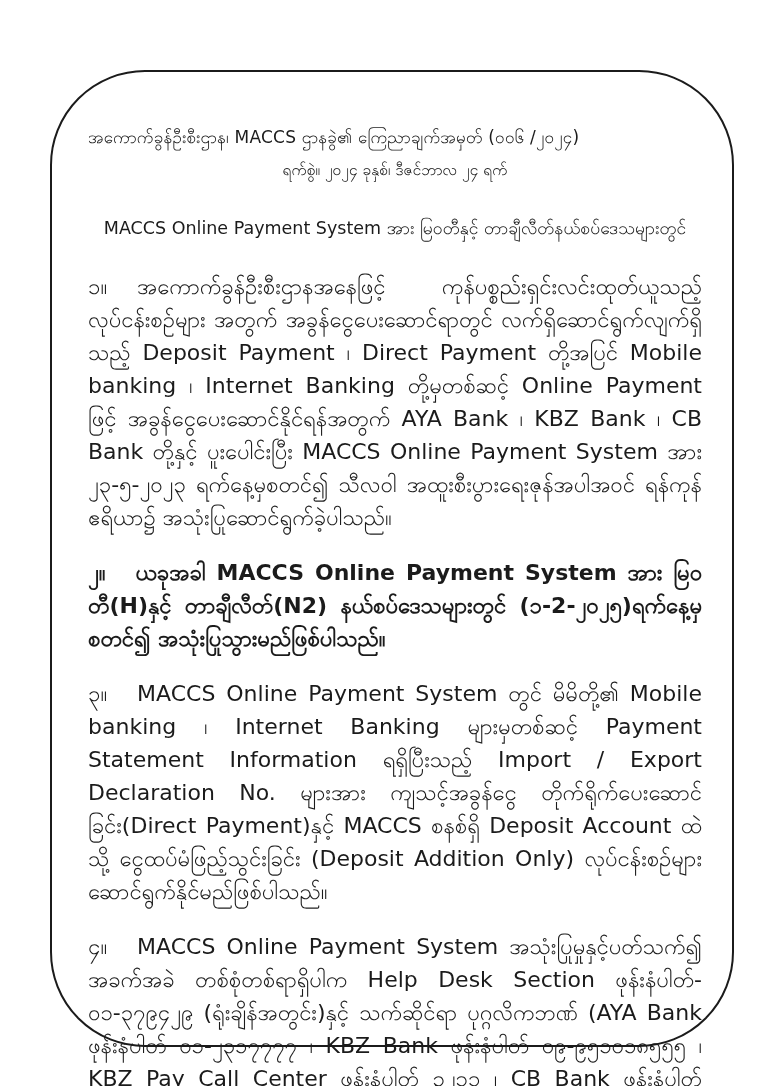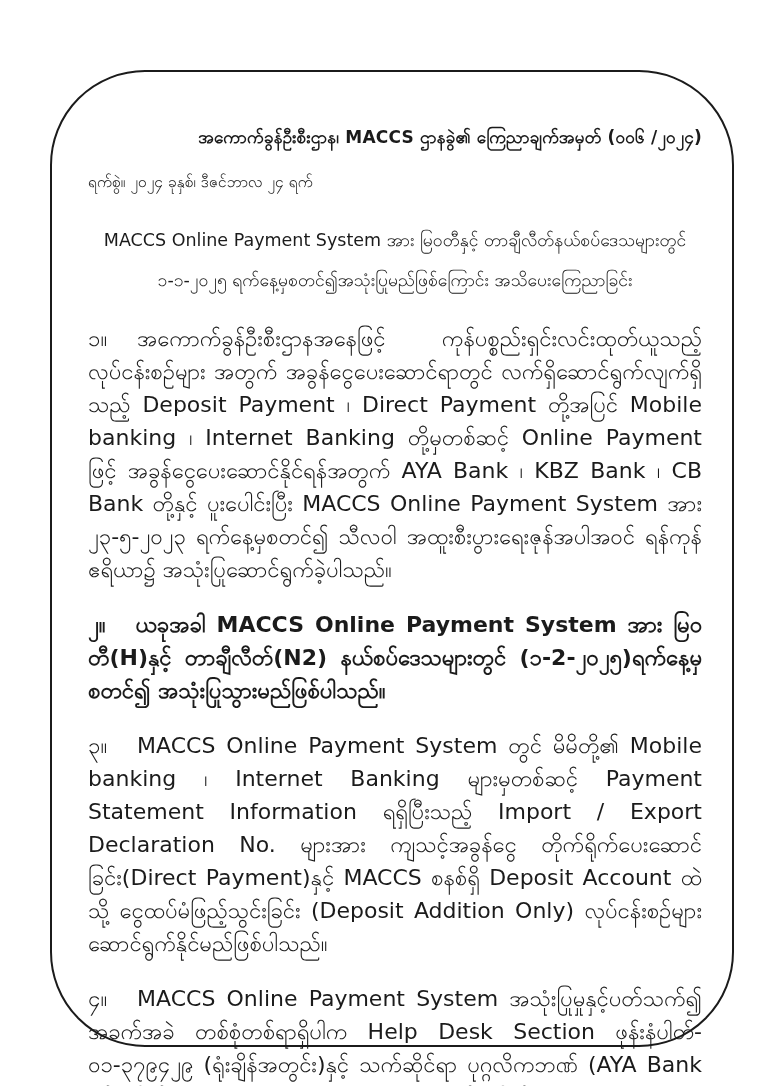--- a/index.html
+++ b/index.html
@@ -22,30 +22,30 @@
     width: 684px;
     height: 977px;
     border: 2px solid #1b1b1b;
     border-radius: 95px;
     box-sizing: border-box;
     background: #ffffff;
     padding: 50px 30px 0 36px;
     color: #1b1b1b;
   }
   .doc-title {
-    text-align: right;
-    font-weight: bold;
+    text-align: left;
+    font-weight: normal;
     font-size: 17px;
     line-height: 30px;
     letter-spacing: 0.2px;
   }
   .doc-date {
-    text-align: left;
+    text-align: center;
     font-size: 15.5px;
-    margin-top: 16px;
+    margin-top: 4px;
     line-height: 28px;
   }
   .doc-subject {
     text-align: center;
     font-weight: normal;
     font-size: 17.5px;
     line-height: 40px;
     margin-top: 24px;
   }
   .para {
@@ -70,21 +70,20 @@
 
 <div class="canvas">
   <div class="page">
 
     <div class="doc-title">အကောက်ခွန်ဦးစီးဌာန၊ MACCS ဌာနခွဲ၏ ကြေညာချက်အမှတ် (၀၀၆ /၂၀၂၄)</div>
 
     <div class="doc-date">ရက်စွဲ။ ၂၀၂၄ ခုနှစ်၊ ဒီဇင်ဘာလ ၂၄ ရက်</div>
 
     <div class="doc-subject">
       <span>MACCS Online Payment System အား မြဝတီနှင့် တာချီလီတ်နယ်စပ်ဒေသများတွင်</span><br>
-      <span>၁-၁-၂၀၂၅ ရက်နေ့မှစတင်၍အသုံးပြုမည်ဖြစ်ကြောင်း အသိပေးကြေညာခြင်း</span>
     </div>
 
     <p class="para"><span class="pnum">၁။</span><span>အကောက်ခွန်ဦးစီးဌာနအနေဖြင့် ကုန်ပစ္စည်းရှင်းလင်းထုတ်ယူသည့်လုပ်ငန်းစဉ်များ အတွက် အခွန်ငွေပေးဆောင်ရာတွင် လက်ရှိဆောင်ရွက်လျက်ရှိသည့် Deposit Payment ၊ Direct Payment တို့အပြင် Mobile banking ၊ Internet Banking တို့မှတစ်ဆင့် Online Payment ဖြင့် အခွန်ငွေပေးဆောင်နိုင်ရန်အတွက် AYA Bank ၊ KBZ Bank ၊ CB Bank တို့နှင့် ပူးပေါင်းပြီး MACCS Online Payment System အား ၂၃-၅-၂၀၂၃ ရက်နေ့မှစတင်၍ သီလဝါ အထူးစီးပွားရေးဇုန်အပါအဝင် ရန်ကုန်ဧရိယာ၌ အသုံးပြုဆောင်ရွက်ခဲ့ပါသည်။</span></p>
 
     <p class="para bold"><span class="pnum">၂။</span><span>ယခုအခါ MACCS Online Payment System အား မြဝတီ(H)နှင့် တာချီလီတ်(N2) နယ်စပ်ဒေသများတွင် (၁-2-၂၀၂၅)ရက်နေ့မှစတင်၍ အသုံးပြုသွားမည်ဖြစ်ပါသည်။</span></p>
 
     <p class="para"><span class="pnum">၃။</span><span>MACCS Online Payment System တွင် မိမိတို့၏ Mobile banking ၊ Internet Banking များမှတစ်ဆင့် Payment Statement Information ရရှိပြီးသည့် Import / Export Declaration No. များအား ကျသင့်အခွန်ငွေ တိုက်ရိုက်ပေးဆောင်ခြင်း(Direct Payment)နှင့် MACCS စနစ်ရှိ Deposit Account ထဲသို့ ငွေထပ်မံဖြည့်သွင်းခြင်း (Deposit Addition Only) လုပ်ငန်းစဉ်များ ဆောင်ရွက်နိုင်မည်ဖြစ်ပါသည်။</span></p>
 
     <p class="para"><span class="pnum">၄။</span><span>MACCS Online Payment System အသုံးပြုမှုနှင့်ပတ်သက်၍ အခက်အခဲ တစ်စုံတစ်ရာရှိပါက Help Desk Section ဖုန်းနံပါတ်- ၀၁-၃၇၉၄၂၉ (ရုံးချိန်အတွင်း)နှင့် သက်ဆိုင်ရာ ပုဂ္ဂလိကဘဏ် (AYA Bank ဖုန်းနံပါတ် ၀၁-၂၃၁၇၇၇၇ ၊ KBZ Bank ဖုန်းနံပါတ် ၀၉-၉၅၁၀၁၈၅၅၅ ၊ KBZ Pay Call Center ဖုန်းနံပါတ် ၃၂၁၁ ၊ CB Bank ဖုန်းနံပါတ် ၀၁-၂၃၁၇၇၇၀)များသို့ ဆက်သွယ်စုံစမ်းမေးမြန်းနိုင်ပါကြောင်း အသိပေးကြေညာအပ်ပါသည်။</span></p>
 

